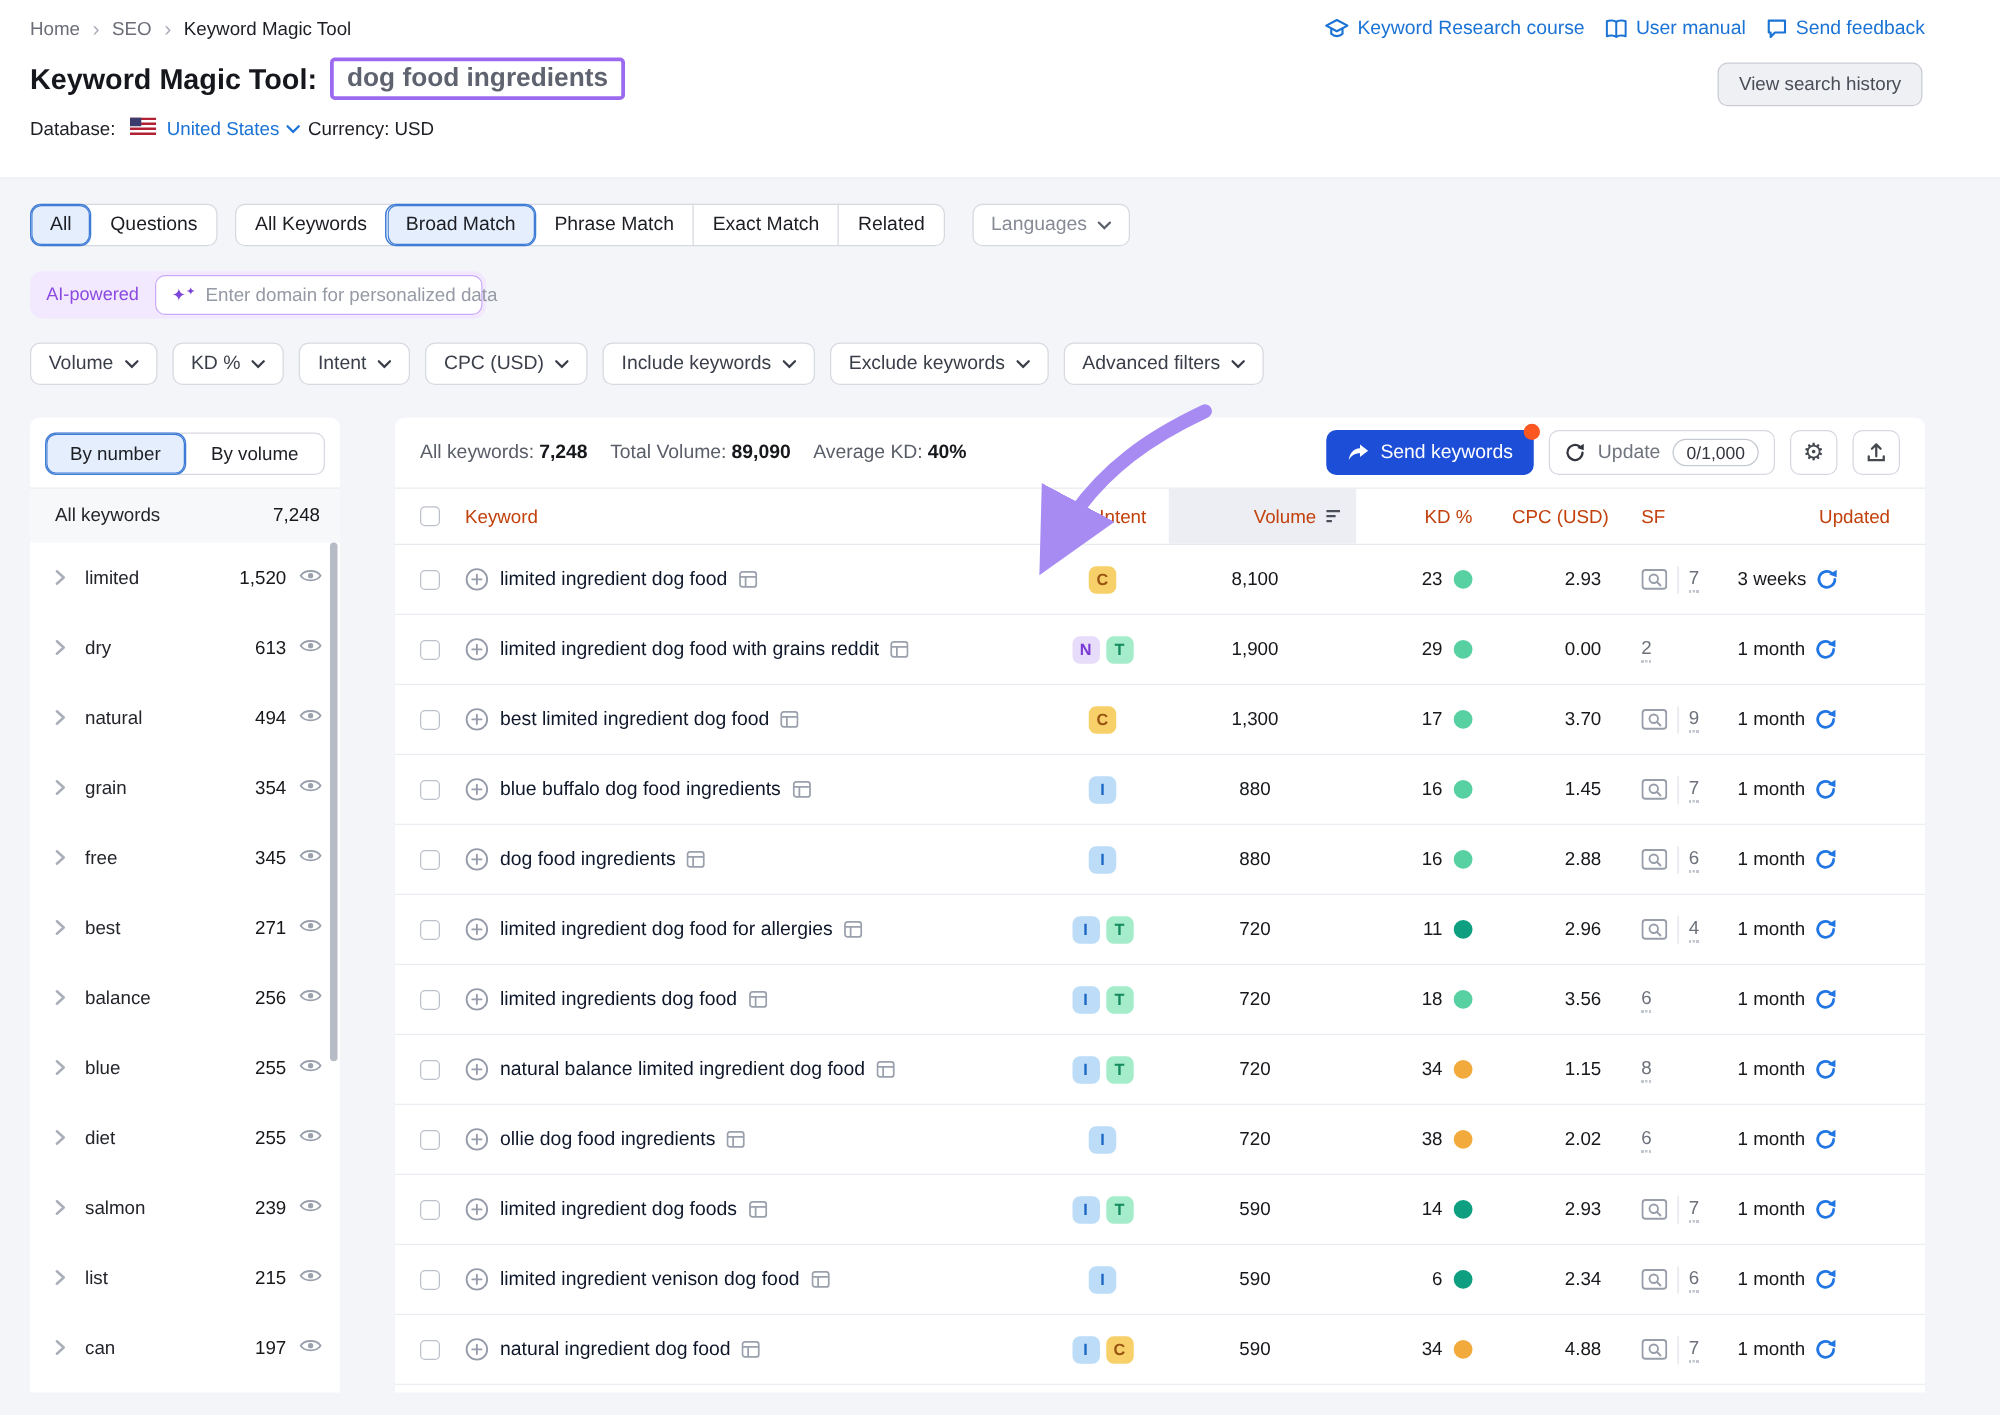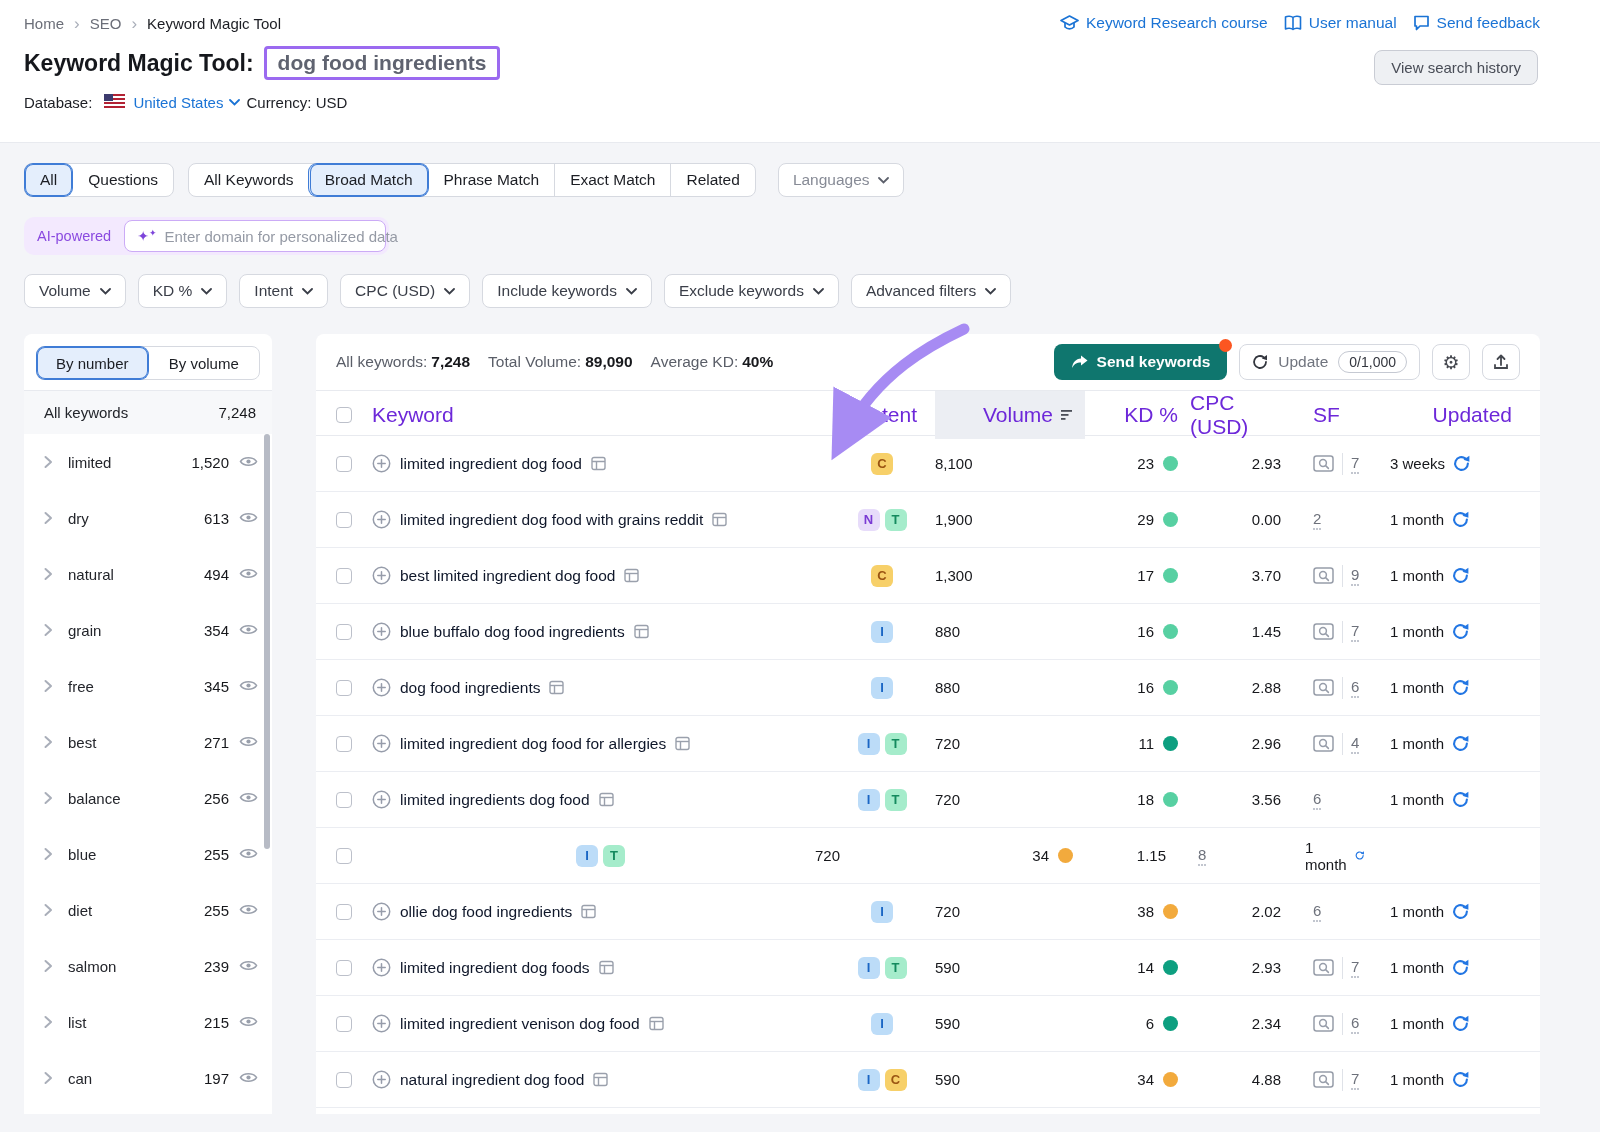--- a/index.html
+++ b/index.html
@@ -62,45 +62,45 @@
   .group-item .gcount { color:#17181c; font-size:15px; margin-right:10px; }
   .side-scrollbar { position:absolute; right:2px; top:100px; width:6px; height:415px; background:#b7bbc5; border-radius:3px; }
 
   
   .table-panel { flex:1; background:#fff; border-radius:8px 8px 0 0; position:relative; overflow:hidden; }
   .summary-bar { display:flex; align-items:center; justify-content:space-between; padding:10px 20px; height:56px; }
   .stats { display:flex; gap:18px; align-items:center; font-size:15.5px; }
   .stat { color:#5a5e68; }
   .stat b { color:#17181c; margin-left:4px; }
   .actions { display:flex; align-items:center; gap:12px; }
-  .send-btn { position:relative; display:flex; align-items:center; gap:9px; background:#0f766e; color:#fff; font-weight:bold; font-size:15.5px; border:none; border-radius:8px; height:36px; padding:0 17px; cursor:pointer; }
+  .send-btn { position:relative; display:flex; align-items:center; gap:9px; background:#1d4ed8; color:#fff; font-weight:normal; font-size:15.5px; border:none; border-radius:8px; height:36px; padding:0 17px; cursor:pointer; }
   .send-dot { position:absolute; top:-5px; right:-5px; width:13px; height:13px; border-radius:50%; background:#fc5621; }
   .update-btn { display:flex; align-items:center; gap:10px; background:#fff; border:1px solid #d6d9e0; border-radius:8px; height:36px; padding:0 12px; cursor:pointer; }
   .update-label { color:#70747e; font-size:15.5px; }
   .update-count { border:1px solid #c5c9d2; border-radius:13px; padding:2px 10px; font-size:14px; color:#33363e; }
   .icon-btn { width:38px; height:36px; background:#fff; border:1px solid #d6d9e0; border-radius:8px; display:flex; align-items:center; justify-content:center; cursor:pointer; color:#45484f; font-size:19px; }
 
   .t-grid { display:grid; grid-template-columns:56px 1fr 120px 150px 105px 115px 85px 150px; align-items:center; }
-  .t-head { height:46px; border-top:1px solid #e8eaef; border-bottom:1px solid #e8eaef; font-size:21px; color:#6d28d9; }
+  .t-head { height:46px; border-top:1px solid #e8eaef; border-bottom:1px solid #e8eaef; font-size:15px; color:#c2410c; }
   .th { display:flex; align-items:center; height:100%; }
   .th-check { justify-content:center; }
   .th-intent { justify-content:flex-end; padding-right:18px; }
   .th-volume { justify-content:flex-end; padding-right:12px; background:#eceef3; gap:8px; cursor:pointer; }
   .th-kd { justify-content:flex-end; padding-right:12px; }
   .th-cpc { justify-content:flex-end; padding-right:18px; }
   .th-sf { padding-left:8px; }
   .th-updated { justify-content:flex-end; padding-right:28px; }
 
   .t-row { height:56px; border-bottom:1px solid #ebedf2; }
   .checkbox { width:16px; height:16px; border:1.5px solid #bcc0ca; border-radius:4px; background:#fff; margin:0 auto; cursor:pointer; }
   .kw-cell { display:flex; align-items:center; gap:9px; overflow:hidden; }
   .kw-link { color:#0f172a; font-size:15.5px; cursor:pointer; white-space:nowrap; }
   .cell-intent { display:flex; justify-content:center; gap:5px; padding-left:14px; }
   .badge { width:22px; height:22px; border-radius:6px; display:flex; align-items:center; justify-content:center; font-size:13px; font-weight:bold; }
-  .cell-volume { text-align:left; padding-right:12px; color:#17181c; }
+  .cell-volume { text-align:center; padding-right:12px; color:#17181c; }
   .cell-kd { display:flex; align-items:center; justify-content:flex-end; gap:9px; padding-right:12px; color:#17181c; }
   .kd-dot { width:15px; height:15px; border-radius:50%; }
   .cell-cpc { text-align:right; padding-right:24px; color:#17181c; }
   .cell-sf { display:flex; align-items:center; padding-left:8px; gap:8px; }
   .sf-sep { width:1px; height:22px; background:#dfe2e8; }
   .sf-num { color:#6d717b; border-bottom:2px dotted #c2c6cf; padding-bottom:1px; cursor:pointer; font-size:15px; }
   .cell-updated { display:flex; align-items:center; justify-content:flex-start; gap:8px; padding-right:26px; color:#17181c; }
 
   .arrow-overlay { position:absolute; left:790px; top:293px; pointer-events:none; z-index:6; }
 </style>
@@ -784,20 +784,32 @@
               <path d="M14 8 A6 6 0 1 1 11.6 3.2" fill="none" stroke="#2276e3" stroke-width="2" stroke-linecap="round"></path>
               <polygon points="15.4,0.8 15.4,6.4 9.8,4.4" fill="#2276e3"></polygon>
             </svg>
     </div>
   </div>
 
   <div class="t-grid t-row">
     <div class="th th-check">
             <span class="checkbox"></span>
           </div>
+    <div class="kw-cell">
+      <svg width="19" height="19" viewBox="0 0 19 19">
+              <circle cx="9.5" cy="9.5" r="8.2" fill="none" stroke="#969caa" stroke-width="1.5"></circle>
+              <path d="M9.5 5.8 V13.2 M5.8 9.5 H13.2" stroke="#969caa" stroke-width="1.5" stroke-linecap="round"></path>
+            </svg>
+      <span class="kw-link">natural balance limited ingredient dog food</span>
+      <svg width="15" height="15" viewBox="0 0 15 15">
+              <rect x="1" y="1.5" width="13" height="12" rx="2" fill="none" stroke="#9aa0ac" stroke-width="1.4"></rect>
+              <line x1="1" y1="5.5" x2="14" y2="5.5" stroke="#9aa0ac" stroke-width="1.4"></line>
+              <line x1="5.5" y1="5.5" x2="5.5" y2="13" stroke="#9aa0ac" stroke-width="1.4"></line>
+            </svg>
+    </div>
     <div class="cell-intent">
             <span class="badge" style="background: rgb(188, 220, 248); color: rgb(26, 102, 196);">I</span>
             <span class="badge" style="background: rgb(165, 236, 203); color: rgb(20, 138, 94);">T</span>
           </div>
     <div class="cell-volume">720</div>
     <div class="cell-kd">
             <span>34</span>
             <span class="kd-dot" style="background: rgb(242, 170, 61);"></span>
           </div>
     <div class="cell-cpc">1.15</div>

